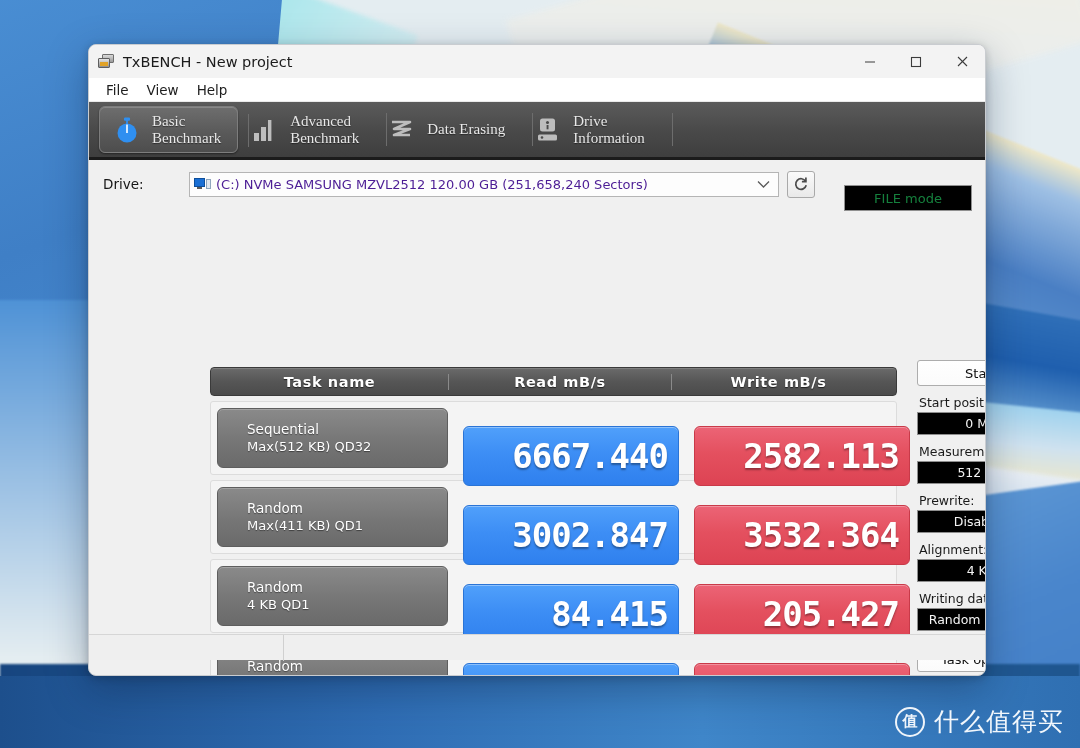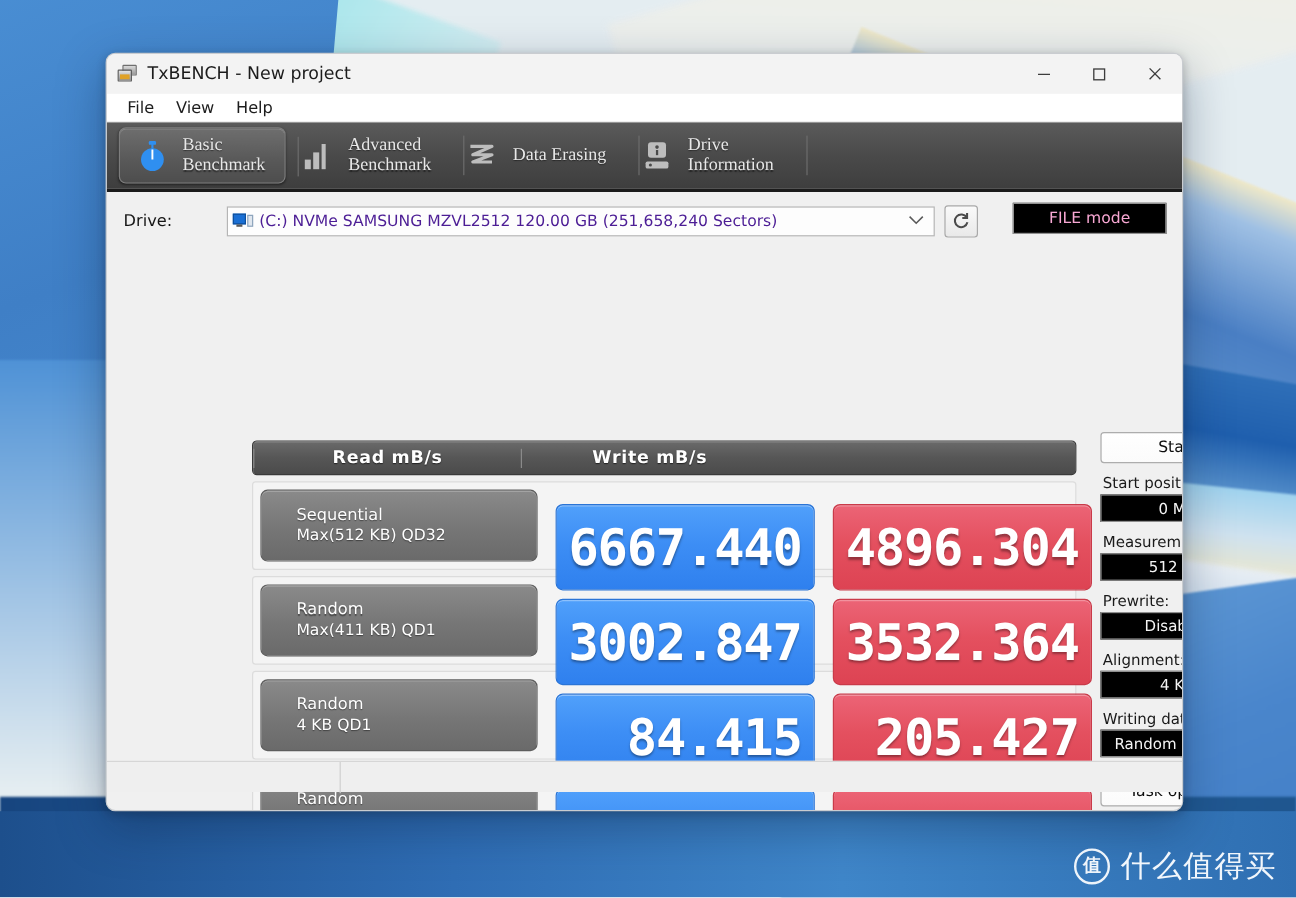--- a/index.html
+++ b/index.html
@@ -273,25 +273,25 @@
     width: 28px; height: 27px;
     margin-left: 8px;
     background: linear-gradient(180deg,#fafafa,#e9e9e9);
     border: 1px solid #a9a9a9;
     border-radius: 3px;
     display: flex; align-items: center; justify-content: center;
     flex: none;
   }
   #file-mode-btn {
     position: absolute;
-    left: 755px; top: 4px;
+    left: 755px; top: 20px;
     width: 128px; height: 26px;
     background: #000;
     border: 1px solid #909090;
-    color: #f9a8d4;
+    color: #15803d;
     font-size: 13px;
     display: flex; align-items: center; justify-content: center;
     font-family: "DejaVu Sans", sans-serif;
   }
 
   
   #results {
     position: absolute;
     left: 121px; top: 202px;
     width: 687px;
@@ -343,29 +343,29 @@
     text-shadow: 0 1px 1px rgba(0,0,0,.45);
     line-height: 17px;
   }
   .rr-name .n2 {
     font-size: 13px; color: #ffffff;
     font-family: "DejaVu Sans", sans-serif;
     text-shadow: 0 1px 1px rgba(0,0,0,.45);
     line-height: 17px;
   }
   .rr-val {
-    height: 72px;
+    height: 60px;
     margin-left: 4px;
     border-radius: 6px;
     display: flex; align-items: center; justify-content: flex-end;
     padding-right: 10px;
     flex: none;
     font-family: "DejaVu Sans Mono", monospace;
     font-weight: bold;
-    font-size: 42px;
+    font-size: 34px;
     color: #ffffff;
     letter-spacing: -1px;
     text-shadow: 0 2px 2px rgba(0,0,0,.35);
     margin-top: 36px;
   }
   .rr-val.read {
     width: 216px;
     background: linear-gradient(180deg,#50a0fb 0%, #3d8ef5 45%, #2f80ee 100%);
     border: 1px solid #2a74d6;
     box-shadow: inset 0 1px 0 rgba(255,255,255,.35);
@@ -561,31 +561,32 @@
             <path d="M13.9 2.6 L13.9 6.7 L9.9 6.7" fill="none" stroke="#4b4b4b" stroke-width="1.7"></path>
           </svg>
         </div>
 
         <div id="file-mode-btn">FILE mode</div>
       </div>
 
       <div id="results">
 
         <div id="result-head">
+          <div class="rh c1">Task name</div>
           <div class="rh c2">Read mB/s</div>
           <div class="rh c3">Write mB/s</div>
         </div>
 
         <div class="result-row">
           <div class="rr-name">
             <div class="n1">Sequential</div>
             <div class="n2">Max(512 KB) QD32</div>
           </div>
           <div class="rr-val read">6667.440</div>
-          <div class="rr-val write">4896.304</div>
+          <div class="rr-val write">2582.113</div>
         </div>
 
         <div class="result-row">
           <div class="rr-name">
             <div class="n1">Random</div>
             <div class="n2">Max(411 KB) QD1</div>
           </div>
           <div class="rr-val read">3002.847</div>
           <div class="rr-val write">3532.364</div>
         </div>

